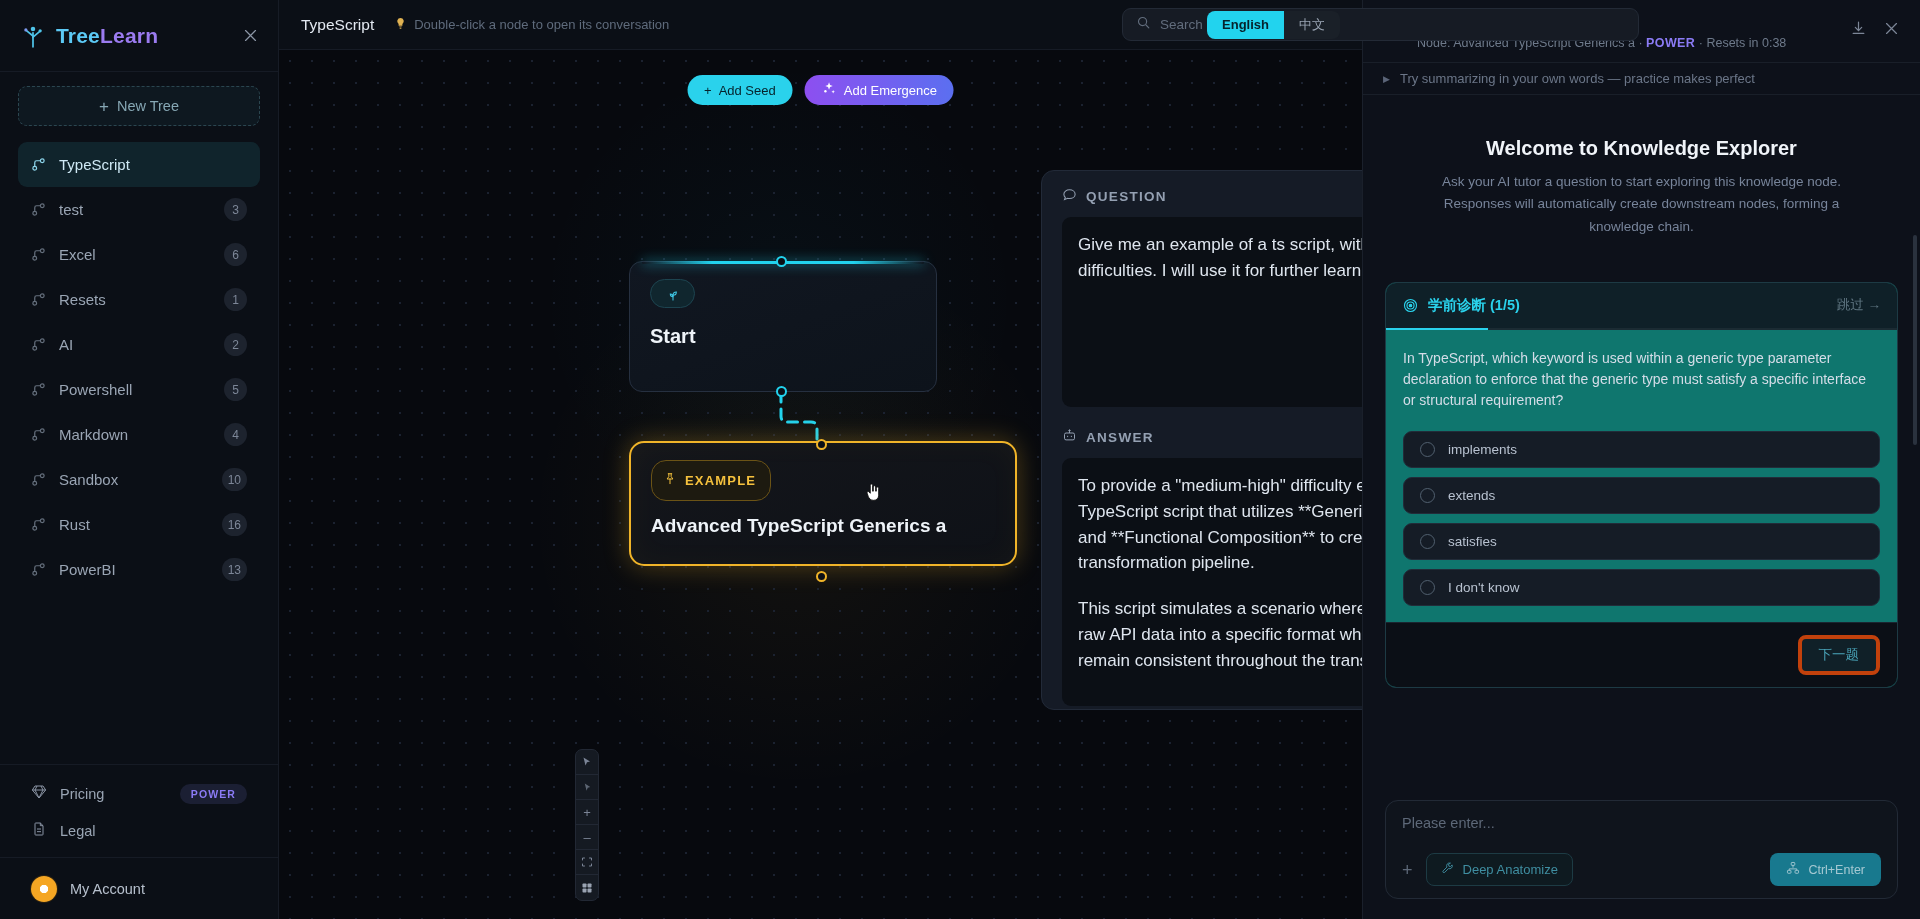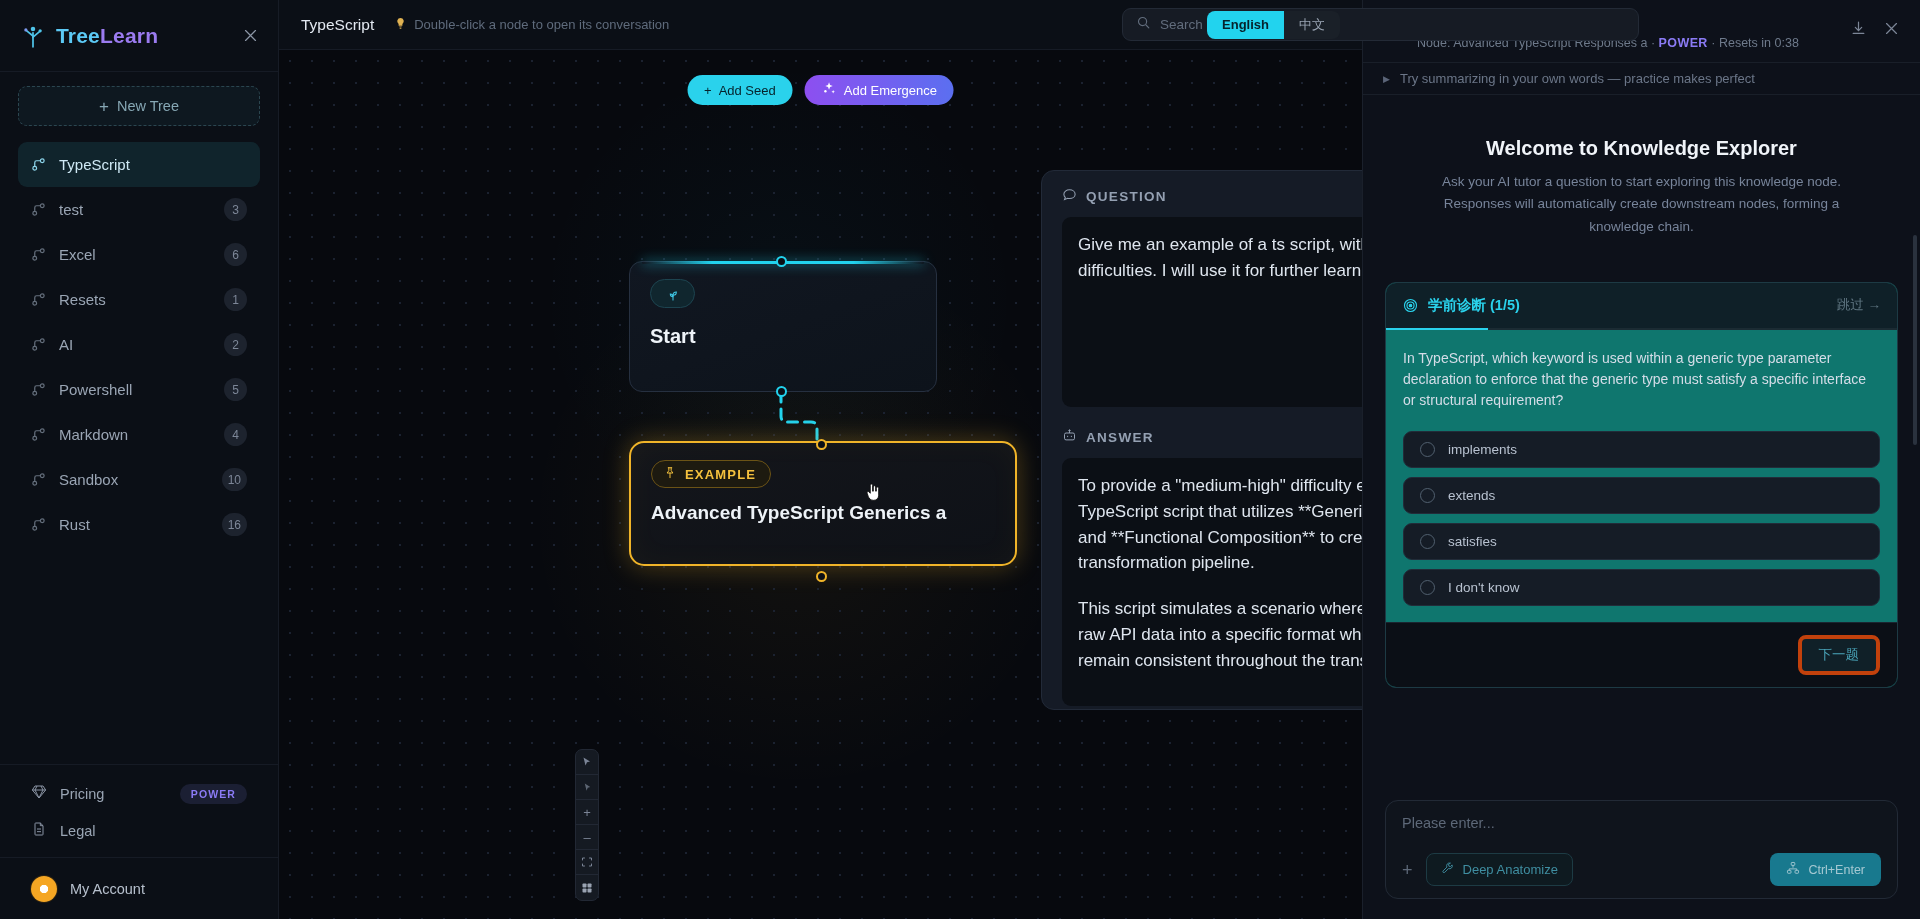--- a/index.html
+++ b/index.html
@@ -159,21 +159,21 @@
   }
   .node-title { margin-top: 17px; font-size: 20px; font-weight: 700; color: #eef3f8; }
   .node-example {
     left: 350px; top: 391px; width: 388px; height: 125px;
     border: 2px solid #f0b429; border-radius: 15px;
     box-shadow: 0 0 26px rgba(240,180,41,.3), inset 0 0 30px rgba(240,180,41,.04);
     background: linear-gradient(160deg,#14161b,#0e1117);
   }
   .chip-example {
     display: inline-flex; align-items: center; gap: 8px;
-    height: 28px; padding: 0 14px 0 11px; border-radius: 15px;
+    height: 41px; padding: 0 14px 0 11px; border-radius: 15px;
     border: 1px solid #6b5316; background: #1d1a10;
     color: #f5c13d; font-size: 13px; font-weight: 700; letter-spacing: 1.2px;
   }
   .node-example .node-title { font-size: 19px; margin-top: 14px; }
   .port {
     position: absolute; width: 11px; height: 11px; border-radius: 50%;
     background: #0b0f16; border: 2px solid #22d3ee; z-index: 4;
   }
   .port.amber { border-color: #f0b429; }
   .cursor-hand { position: absolute; left: 583px; top: 432px; z-index: 6; }
@@ -403,20 +403,29 @@
       </div>
       <div class="tree-item">
         <span class="node-ico"><svg viewBox="0 0 16 16" width="15" height="15" fill="none" stroke="#75808f" stroke-width="1.3">
               <circle cx="4" cy="12" r="2"></circle>
               <circle cx="12" cy="4" r="2"></circle>
               <path d="M4 10V6a2 2 0 0 1 2-2h4"></path>
             </svg></span>
         <span class="label">Rust</span>
         <span class="count">16</span>
       </div>
+      <div class="tree-item">
+        <span class="node-ico"><svg viewBox="0 0 16 16" width="15" height="15" fill="none" stroke="#75808f" stroke-width="1.3">
+              <circle cx="4" cy="12" r="2"></circle>
+              <circle cx="12" cy="4" r="2"></circle>
+              <path d="M4 10V6a2 2 0 0 1 2-2h4"></path>
+            </svg></span>
+        <span class="label">PowerBI</span>
+        <span class="count">13</span>
+      </div>
     </div>
 
     <div class="side-spacer"></div>
 
     <div class="side-links">
       <div class="side-link">
         <span>
           <svg viewBox="0 0 24 24" width="16" height="16" fill="none" stroke="#8b95a5" stroke-width="1.5" stroke-linejoin="round">
               <path d="M6 3h12l4 6-10 12L2 9z"></path>
               <path d="M2 9h20M9 3l-3 6 6 12 6-12-3-6"></path>
@@ -599,21 +608,21 @@
       <span class="bot">
         <svg viewBox="0 0 24 24" width="21" height="21" fill="none" stroke="currentColor" stroke-width="1.5">
             <rect x="3.5" y="8" width="17" height="11.5" rx="3"></rect>
             <path d="M12 4.6V8"></path>
             <circle cx="12" cy="3.4" r="1.3" fill="currentColor"></circle>
             <path d="M8.6 12.4v2.2M15.4 12.4v2.2"></path>
           </svg>
       </span>
       <div>
         <div class="tutor-title">AI Tutor</div>
-        <div class="tutor-sub"><span>Node: Advanced TypeScript Responses a · </span><span class="pw">POWER</span><span> · Resets in 0:38</span></div>
+        <div class="tutor-sub"><span>Node: Advanced TypeScript Generics a · </span><span class="pw">POWER</span><span> · Resets in 0:38</span></div>
       </div>
       <div class="tutor-actions">
         <div>
           <svg viewBox="0 0 24 24" width="17" height="17" fill="none" stroke="currentColor" stroke-width="1.7" stroke-linecap="round">
               <path d="M12 3v11M7.5 10.5L12 15l4.5-4.5"></path>
               <path d="M4.5 19h15"></path>
             </svg>
         </div>
         <div>
           <svg viewBox="0 0 24 24" width="17" height="17" fill="none" stroke="currentColor" stroke-width="1.7" stroke-linecap="round">

